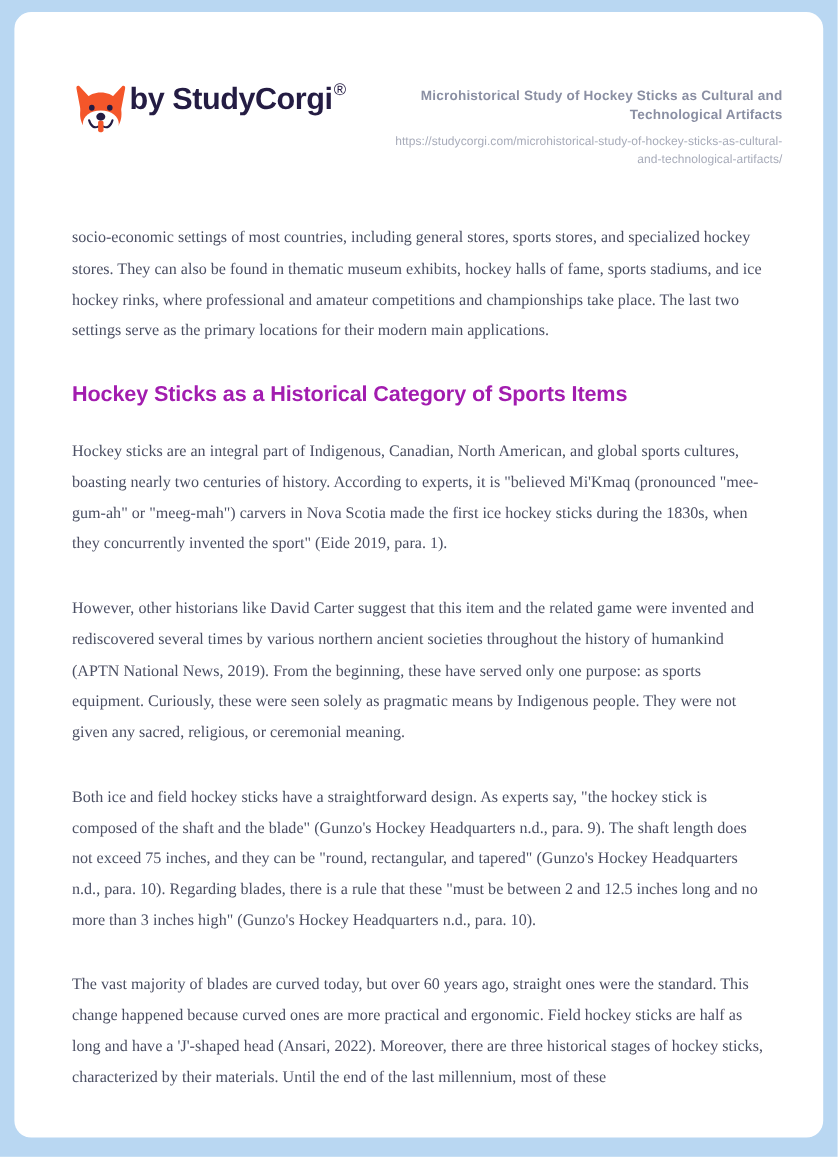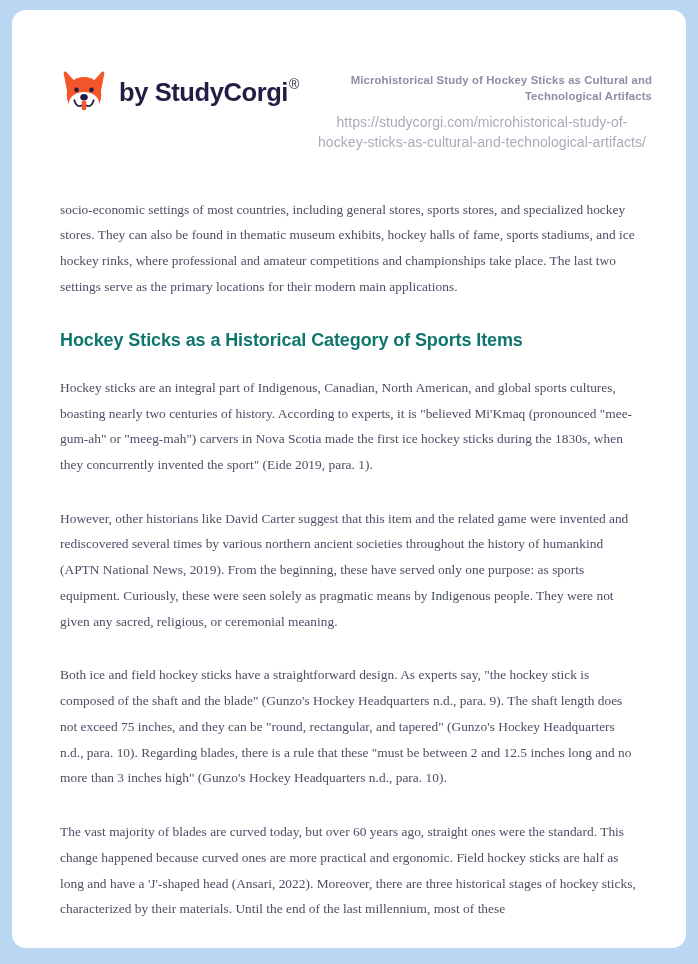--- a/index.html
+++ b/index.html
@@ -28,22 +28,20 @@
   
   .doc-header {
     display: flex;
     align-items: flex-start;
     justify-content: space-between;
     padding: 52px 34px 0 48px;
   }
 
   .brand {
     display: flex;
-    align-items: center;
-    gap: 11px;
     padding-top: 6px;
   }
 
   .brand-mark {
     width: 48px;
     height: 48px;
     flex: 0 0 48px;
   }
 
   .brand-text {
@@ -74,26 +72,25 @@
   .header-title {
     font-size: 11.3px;
     font-weight: bold;
     color: #8a8fa3;
     line-height: 1.42;
     letter-spacing: 0.15px;
   }
 
   .header-url {
     margin-top: 8px;
-    font-size: 14px;
+    font-size: 10px;
     color: #a8acba;
     line-height: 1.45;
     letter-spacing: 0.05px;
     word-break: break-word;
-    text-align: center;
   }
 
   
   .doc-body {
     padding: 0 46px 0 48px;
     margin-top: 44px;
   }
 
   .doc-body p {
     font-size: 13.4px;
@@ -102,21 +99,21 @@
     margin-bottom: 28px;
     letter-spacing: 0.01px;
     font-family: Liberation Serif, serif;
   }
 
   .doc-body p:last-child { margin-bottom: 0; }
 
   h2.section-heading {
     font-size: 18px;
     font-weight: bold;
-    color: #0f766e;
+    color: #a21caf;
     line-height: 1.4;
     margin: 12px 0 22px 0;
     letter-spacing: -0.1px;
   }
 </style>
 </head>
 <body>
 
 <div class="page-card">
 

